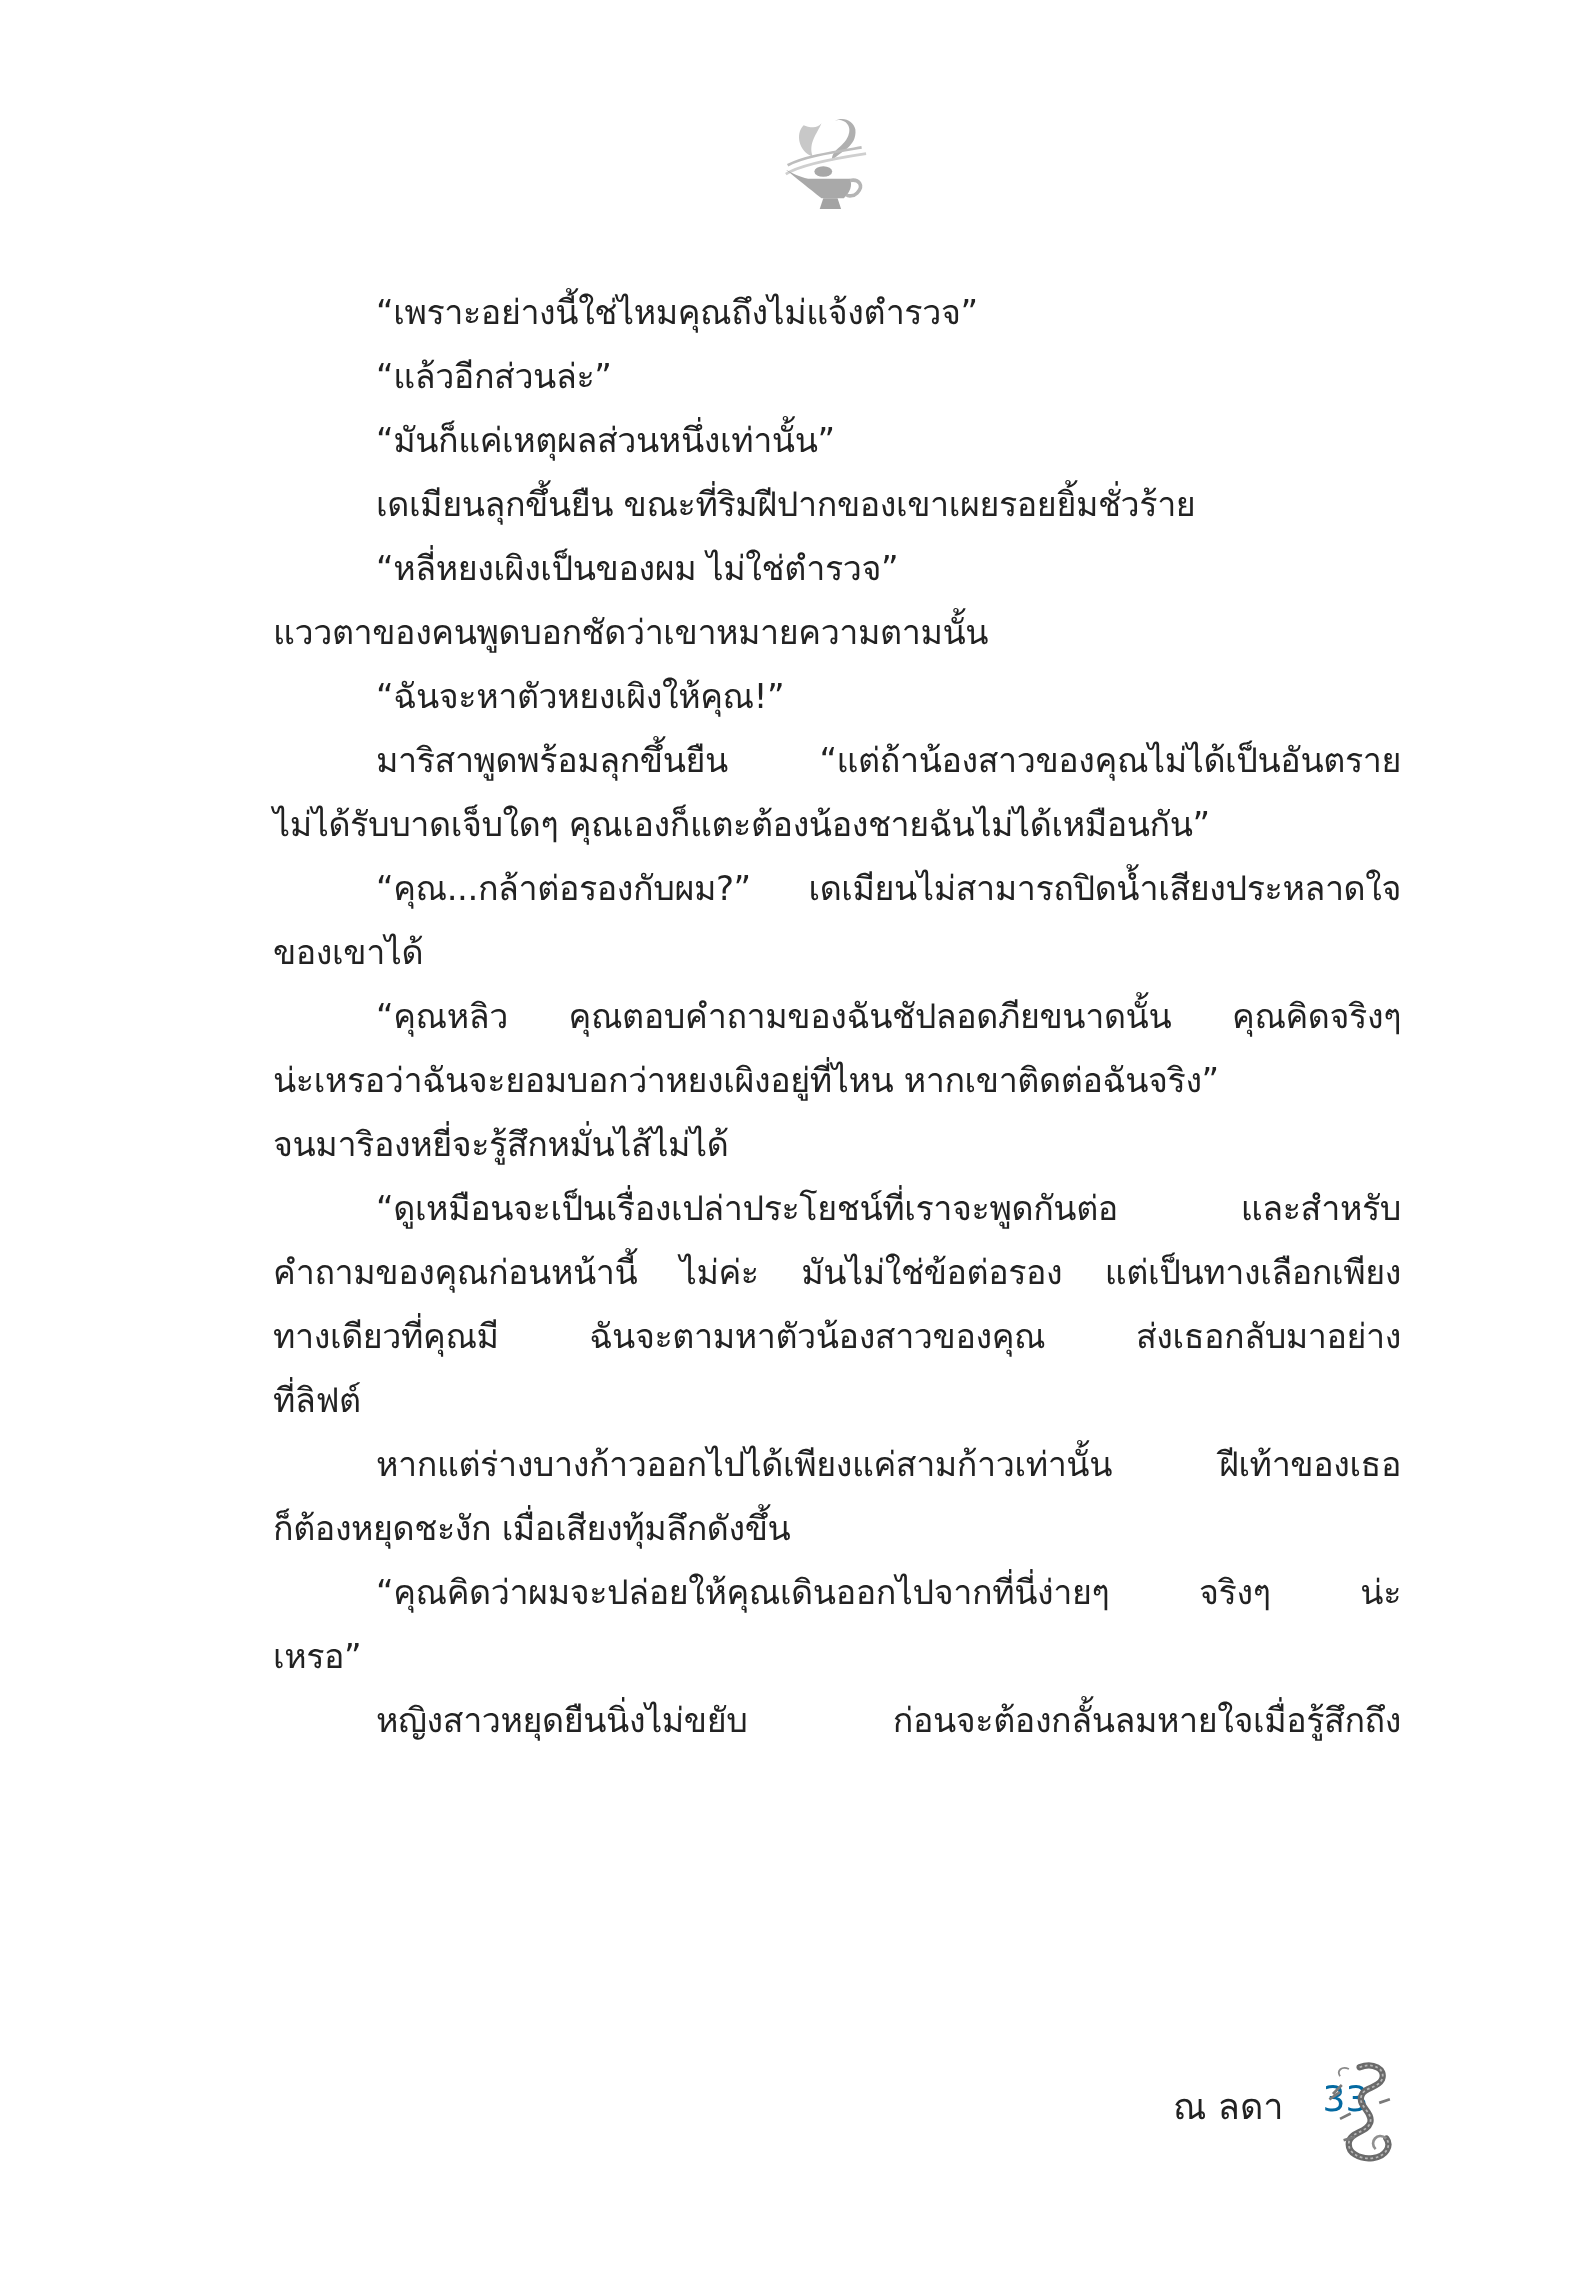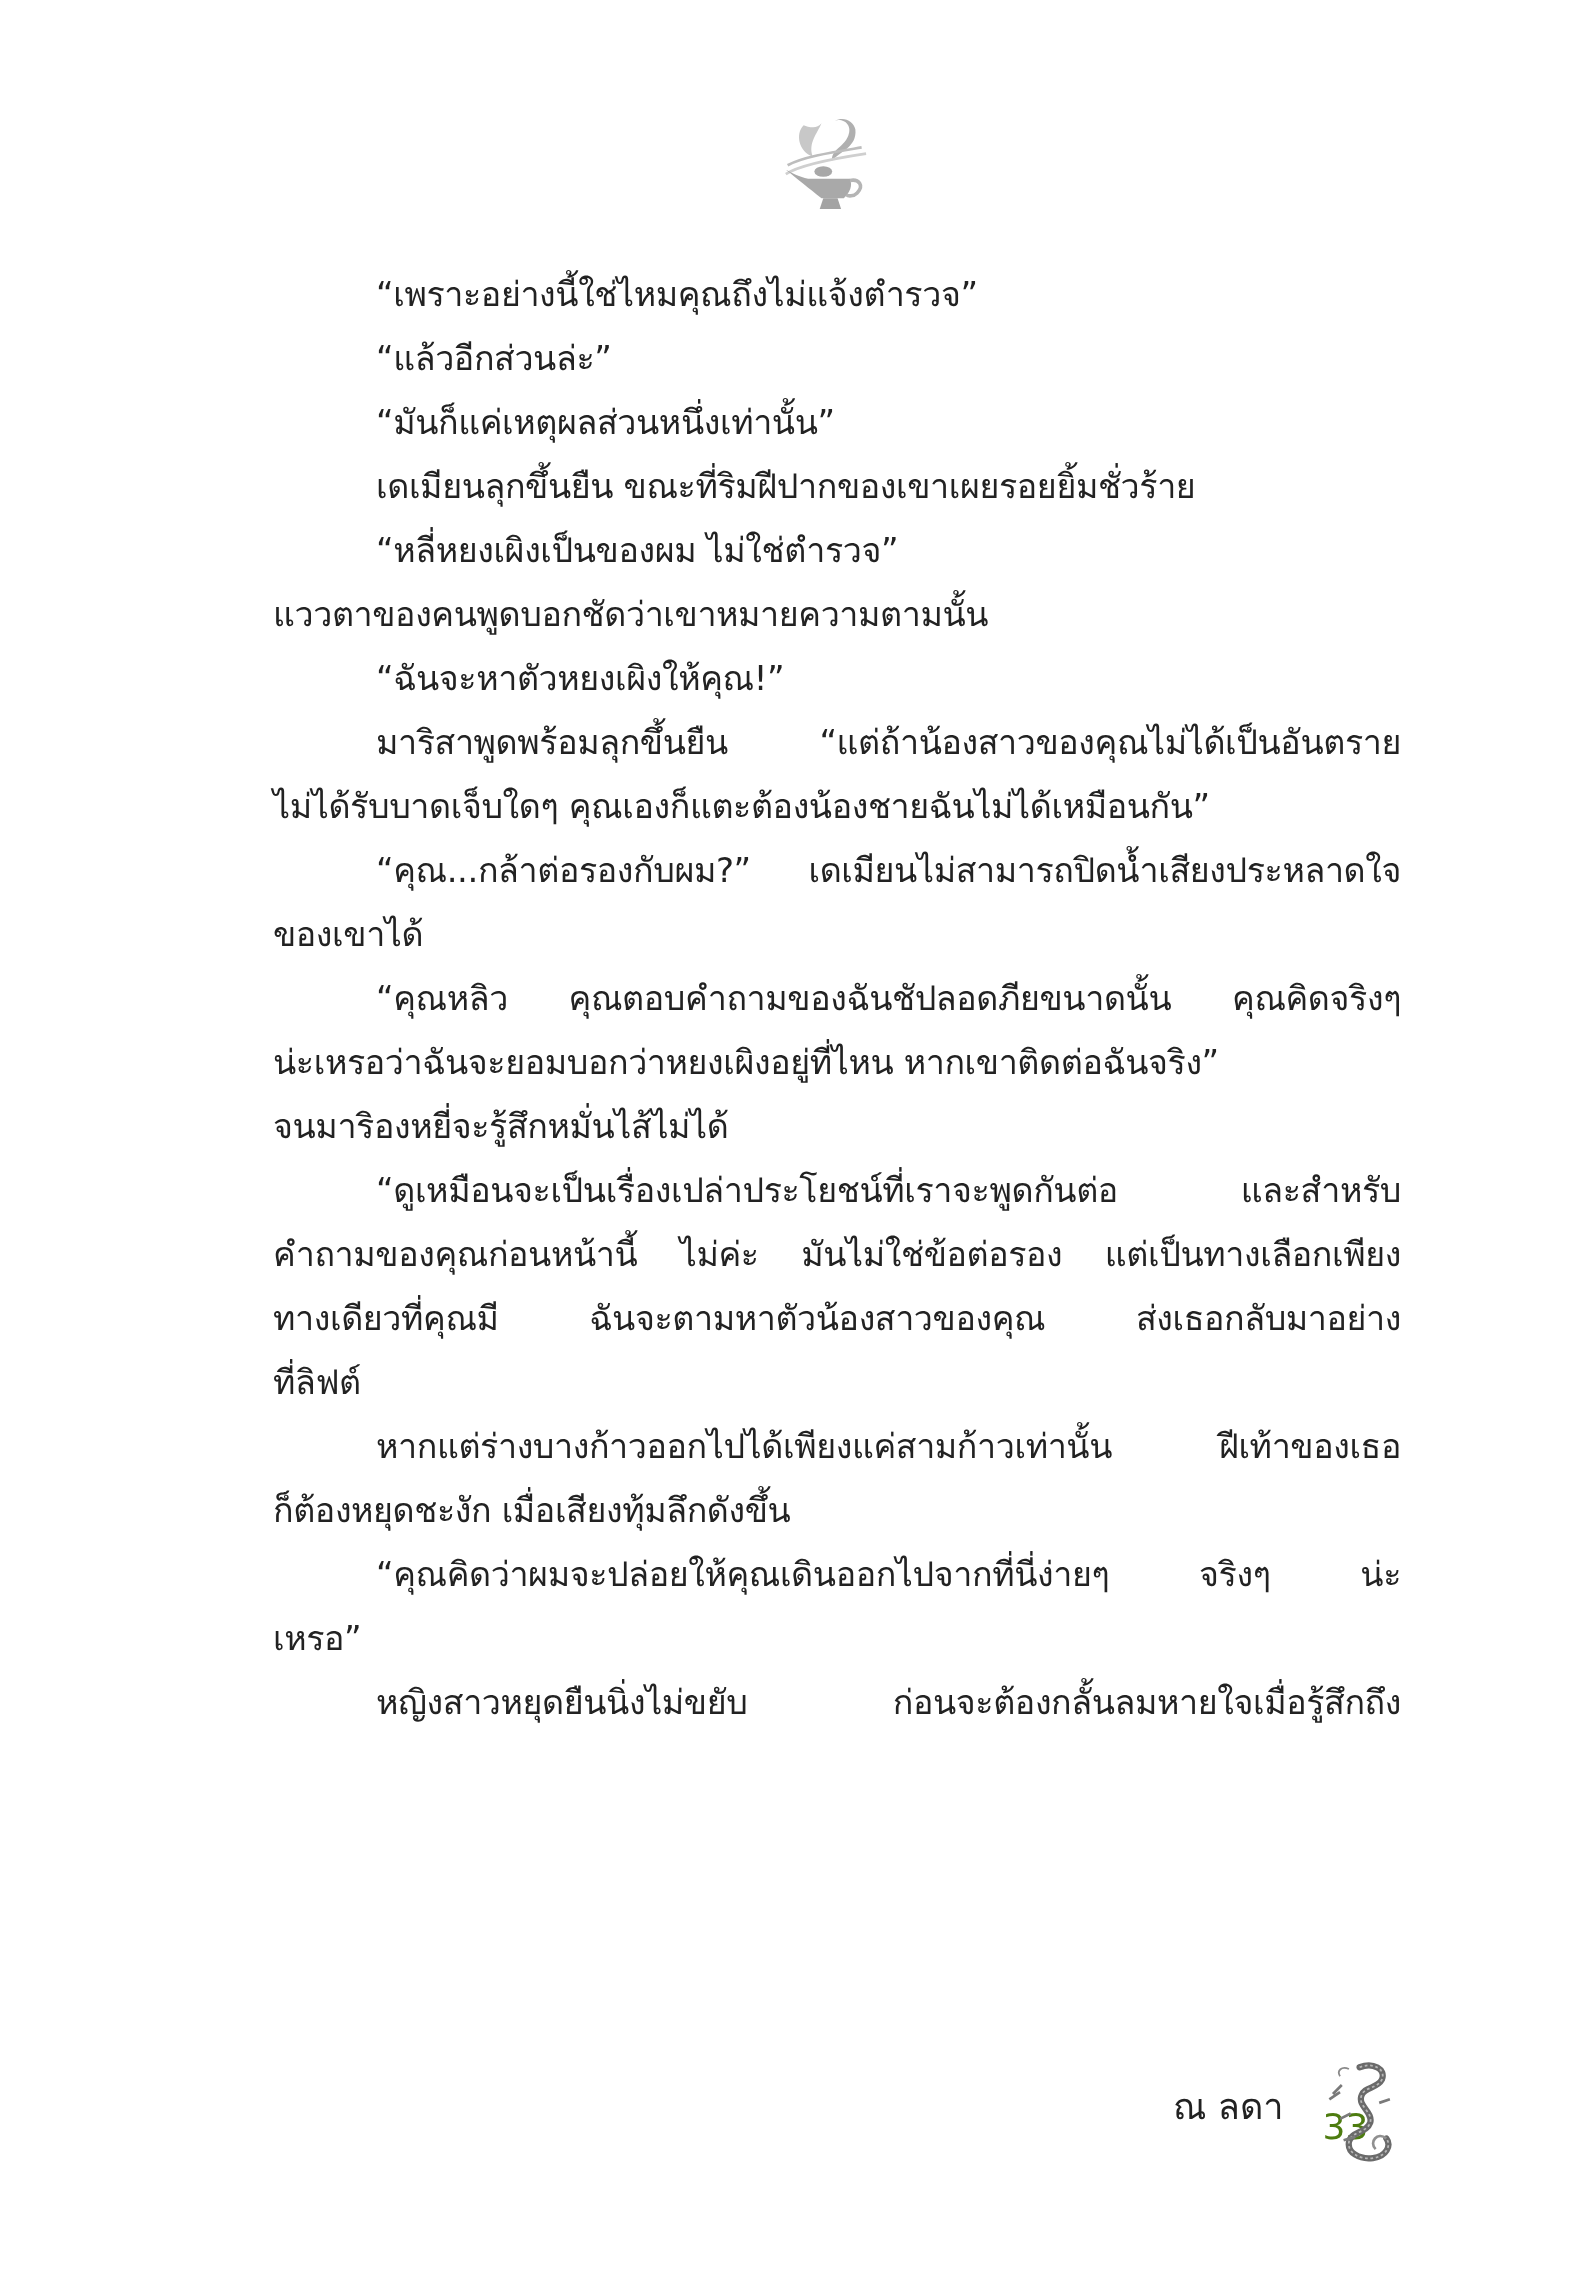--- a/index.html
+++ b/index.html
@@ -1,35 +1,35 @@
 <!DOCTYPE html>
 <html style="font-size:14.3px"><head>
 <meta charset="utf-8">
 <style>
   html, body { margin: 0; padding: 0; background: #ffffff; }
   body { width: 1597px; height: 2285px; position: relative; overflow: hidden; }
   .page { position: absolute; left: 0; top: 0; width: 1597px; height: 2285px; background: #fff; }
   .ornament-top { position: absolute; left: 768px; top: 116px; width: 107px; height: 103px; }
-  .text-block { position: absolute; left: 273px; top: 262px; width: 1128px; }
+  .text-block { position: absolute; left: 273px; top: 280px; width: 1128px; }
   .line {
     font-family: "DejaVu Sans", "Liberation Sans", sans-serif;
     font-size: 34px;
     line-height: 64px;
     height: 64px;
     color: #222222;
     white-space: nowrap;
     text-align: justify;
     text-align-last: justify;
     letter-spacing: -0.4px;
   }
   .line.indent { padding-left: 103px; }
   .line.last { text-align-last: left; }
   .footer { position: absolute; left: 1173px; top: 2078px; height: 54px; display: flex; align-items: flex-start; }
   .footer .author { font-family: "DejaVu Sans", sans-serif; font-size: 36px; color: #222; }
-  .footer .page-number { font-family: "DejaVu Sans", sans-serif; font-size: 36px; color: #4d7c0f; margin-left: 39px; margin-top: 28px; }
+  .footer .page-number { font-family: "DejaVu Sans", sans-serif; font-size: 36px; color: #0369a1; margin-left: 39px; }
   .ornament-dragon { position: absolute; left: 1324px; top: 2060px; width: 73px; height: 116px; }
 </style>
 </head>
 <body>
 
 <div class="page">
 
   <svg class="ornament-top" viewBox="0 0 120 115">
     <path d="M40 10 C30 20 35 40 50 45 C45 30 55 20 60 8 C55 15 45 12 40 10 Z" fill="#c8c8c8"></path>
     <path d="M75 5 C85 2 95 10 90 22 C85 35 70 38 72 50 C80 40 100 35 98 15 C96 5 85 0 75 5 Z" fill="#b0b0b0"></path>

